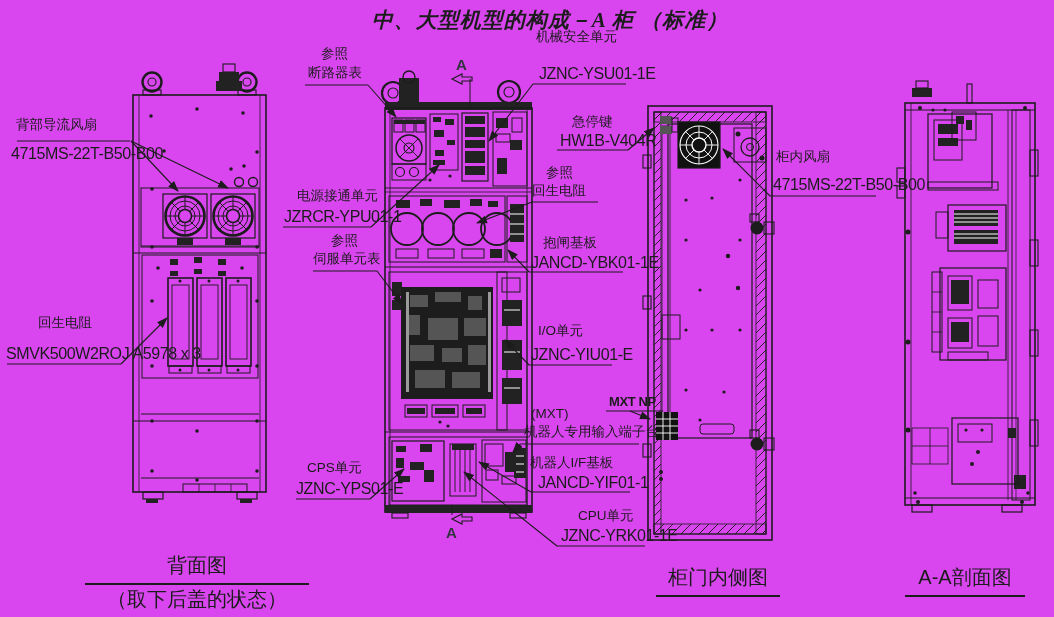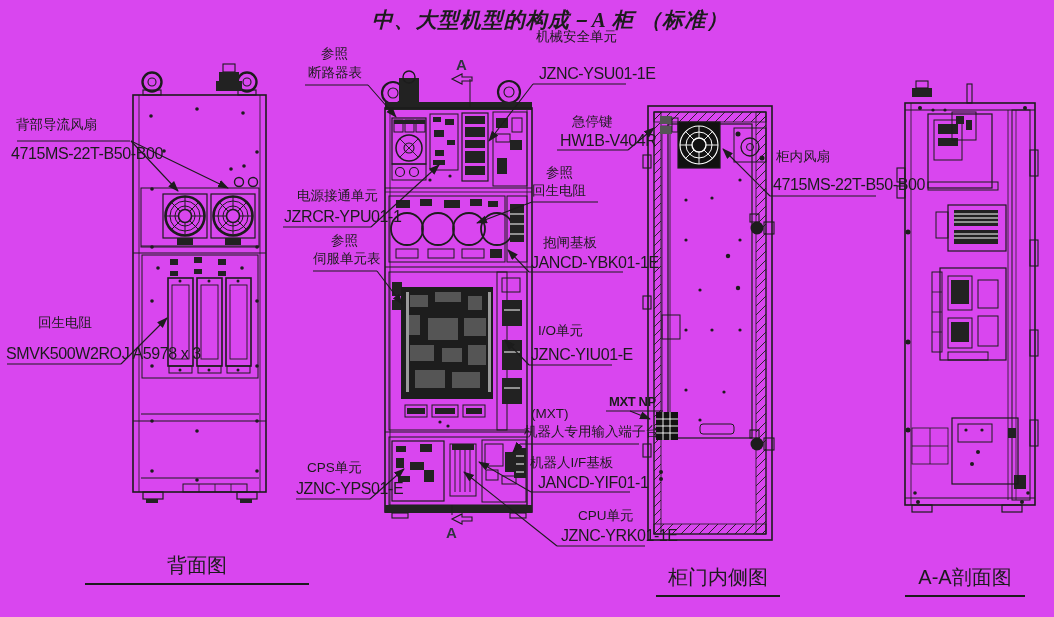--- a/index.html
+++ b/index.html
@@ -546,19 +546,20 @@
   <div class="lbl zh" style="left:530px;top:456px;">机器人I/F基板</div>
   <div class="lbl pn" style="left:538px;top:475px;">JANCD-YIF01-1</div>
 
   <div class="lbl zh" style="left:578px;top:509px;">CPU单元</div>
   <div class="lbl pn" style="left:561px;top:528px;">JZNC-YRK01-1E</div>
 
   <div class="lbl zh" style="left:776px;top:150px;">柜内风扇</div>
   <div class="lbl pn" style="left:773px;top:177px;">4715MS-22T-B50-B00</div>
 
   <div class="cap" style="left:85px;top:552px;width:224px;">背面图</div>
+  <div class="cap-note" style="left:85px;top:586px;width:224px;">（取下后盖的状态）</div>
 
 
   <div class="cap" style="left:656px;top:564px;width:124px;">柜门内侧图</div>
 
   <div class="cap" style="left:905px;top:564px;width:120px;">A-A剖面图</div>
 
 </div>
 
 </body></html>

